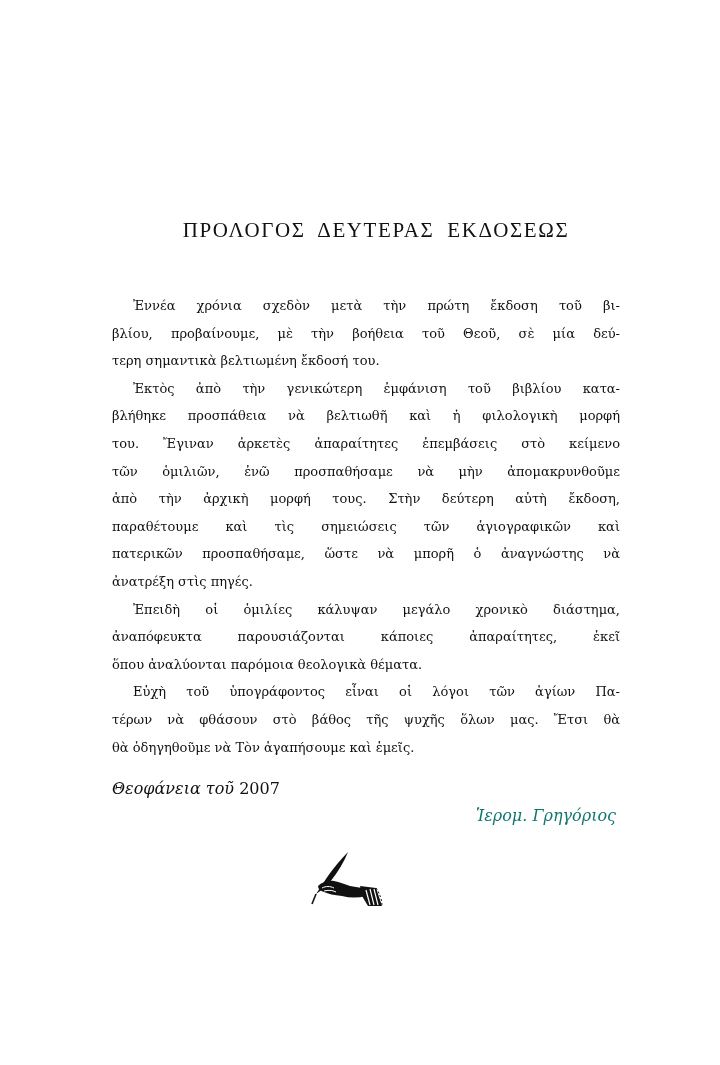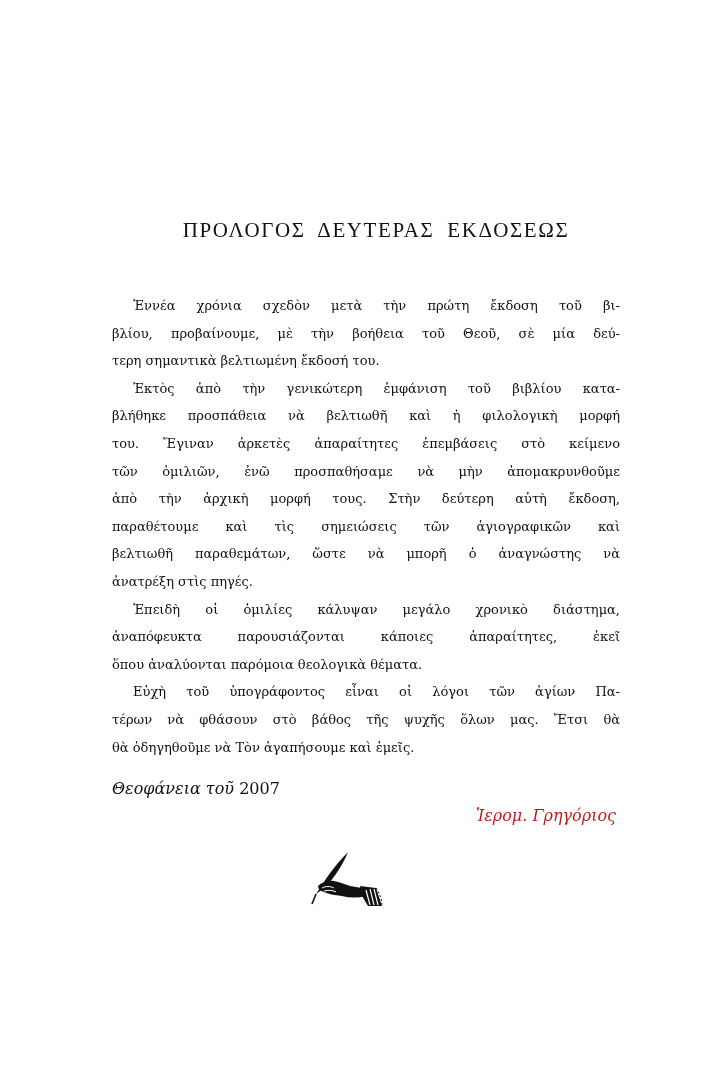--- a/index.html
+++ b/index.html
@@ -64,21 +64,21 @@
     .dateline .year {
       font-style: normal;
     }
     .signature {
       position: absolute;
       right: 104px;
       top: 806px;
       font-family: "DejaVu Serif", serif;
       font-style: italic;
       font-size: 16px;
-      color: #b91c1c;
+      color: #0f766e;
       margin-left: 20px;
     }
     .ornament {
       position: absolute;
       left: 310px;
       top: 848px;
       width: 82px;
       height: 60px;
     }
   </style>
@@ -94,21 +94,21 @@
     <span class="line indent">Ἐννέα χρόνια σχεδὸν μετὰ τὴν πρώτη ἔκδοση τοῦ βι-</span>
     <span class="line">βλίου, προβαίνουμε, μὲ τὴν βοήθεια τοῦ Θεοῦ, σὲ μία δεύ-</span>
     <span class="line last">τερη σημαντικὰ βελτιωμένη ἔκδοσή του.</span>
 
     <span class="line indent">Ἐκτὸς ἀπὸ τὴν γενικώτερη ἐμφάνιση τοῦ βιβλίου κατα-</span>
     <span class="line">βλήθηκε προσπάθεια νὰ βελτιωθῆ καὶ ἡ φιλολογικὴ μορφή</span>
     <span class="line">του. Ἔγιναν ἀρκετὲς ἀπαραίτητες ἐπεμβάσεις στὸ κείμενο</span>
     <span class="line">τῶν ὁμιλιῶν, ἐνῶ προσπαθήσαμε νὰ μὴν ἀπομακρυνθοῦμε</span>
     <span class="line">ἀπὸ τὴν ἀρχικὴ μορφή τους. Στὴν δεύτερη αὐτὴ ἔκδοση,</span>
     <span class="line">παραθέτουμε καὶ τὶς σημειώσεις τῶν ἁγιογραφικῶν καὶ</span>
-    <span class="line">βελτιωθῆ παραθεμάτων, ὥστε νὰ μπορῆ ὁ ἀναγνώστης νὰ</span>
+    <span class="line">πατερικῶν προσπαθήσαμε, ὥστε νὰ μπορῆ ὁ ἀναγνώστης νὰ</span>
     <span class="line last">ἀνατρέξη στὶς πηγές.</span>
 
     <span class="line indent">Ἐπειδὴ οἱ ὁμιλίες κάλυψαν μεγάλο χρονικὸ διάστημα,</span>
     <span class="line">ἀναπόφευκτα παρουσιάζονται κάποιες ἀπαραίτητες, ἐκεῖ</span>
     <span class="line last">ὅπου ἀναλύονται παρόμοια θεολογικὰ θέματα.</span>
 
     <span class="line indent">Εὐχὴ τοῦ ὑπογράφοντος εἶναι οἱ λόγοι τῶν ἁγίων Πα-</span>
     <span class="line">τέρων νὰ φθάσουν στὸ βάθος τῆς ψυχῆς ὅλων μας. Ἔτσι θὰ</span>
     <span class="line last">θὰ ὁδηγηθοῦμε νὰ Τὸν ἀγαπήσουμε καὶ ἐμεῖς.</span>
   </div>

